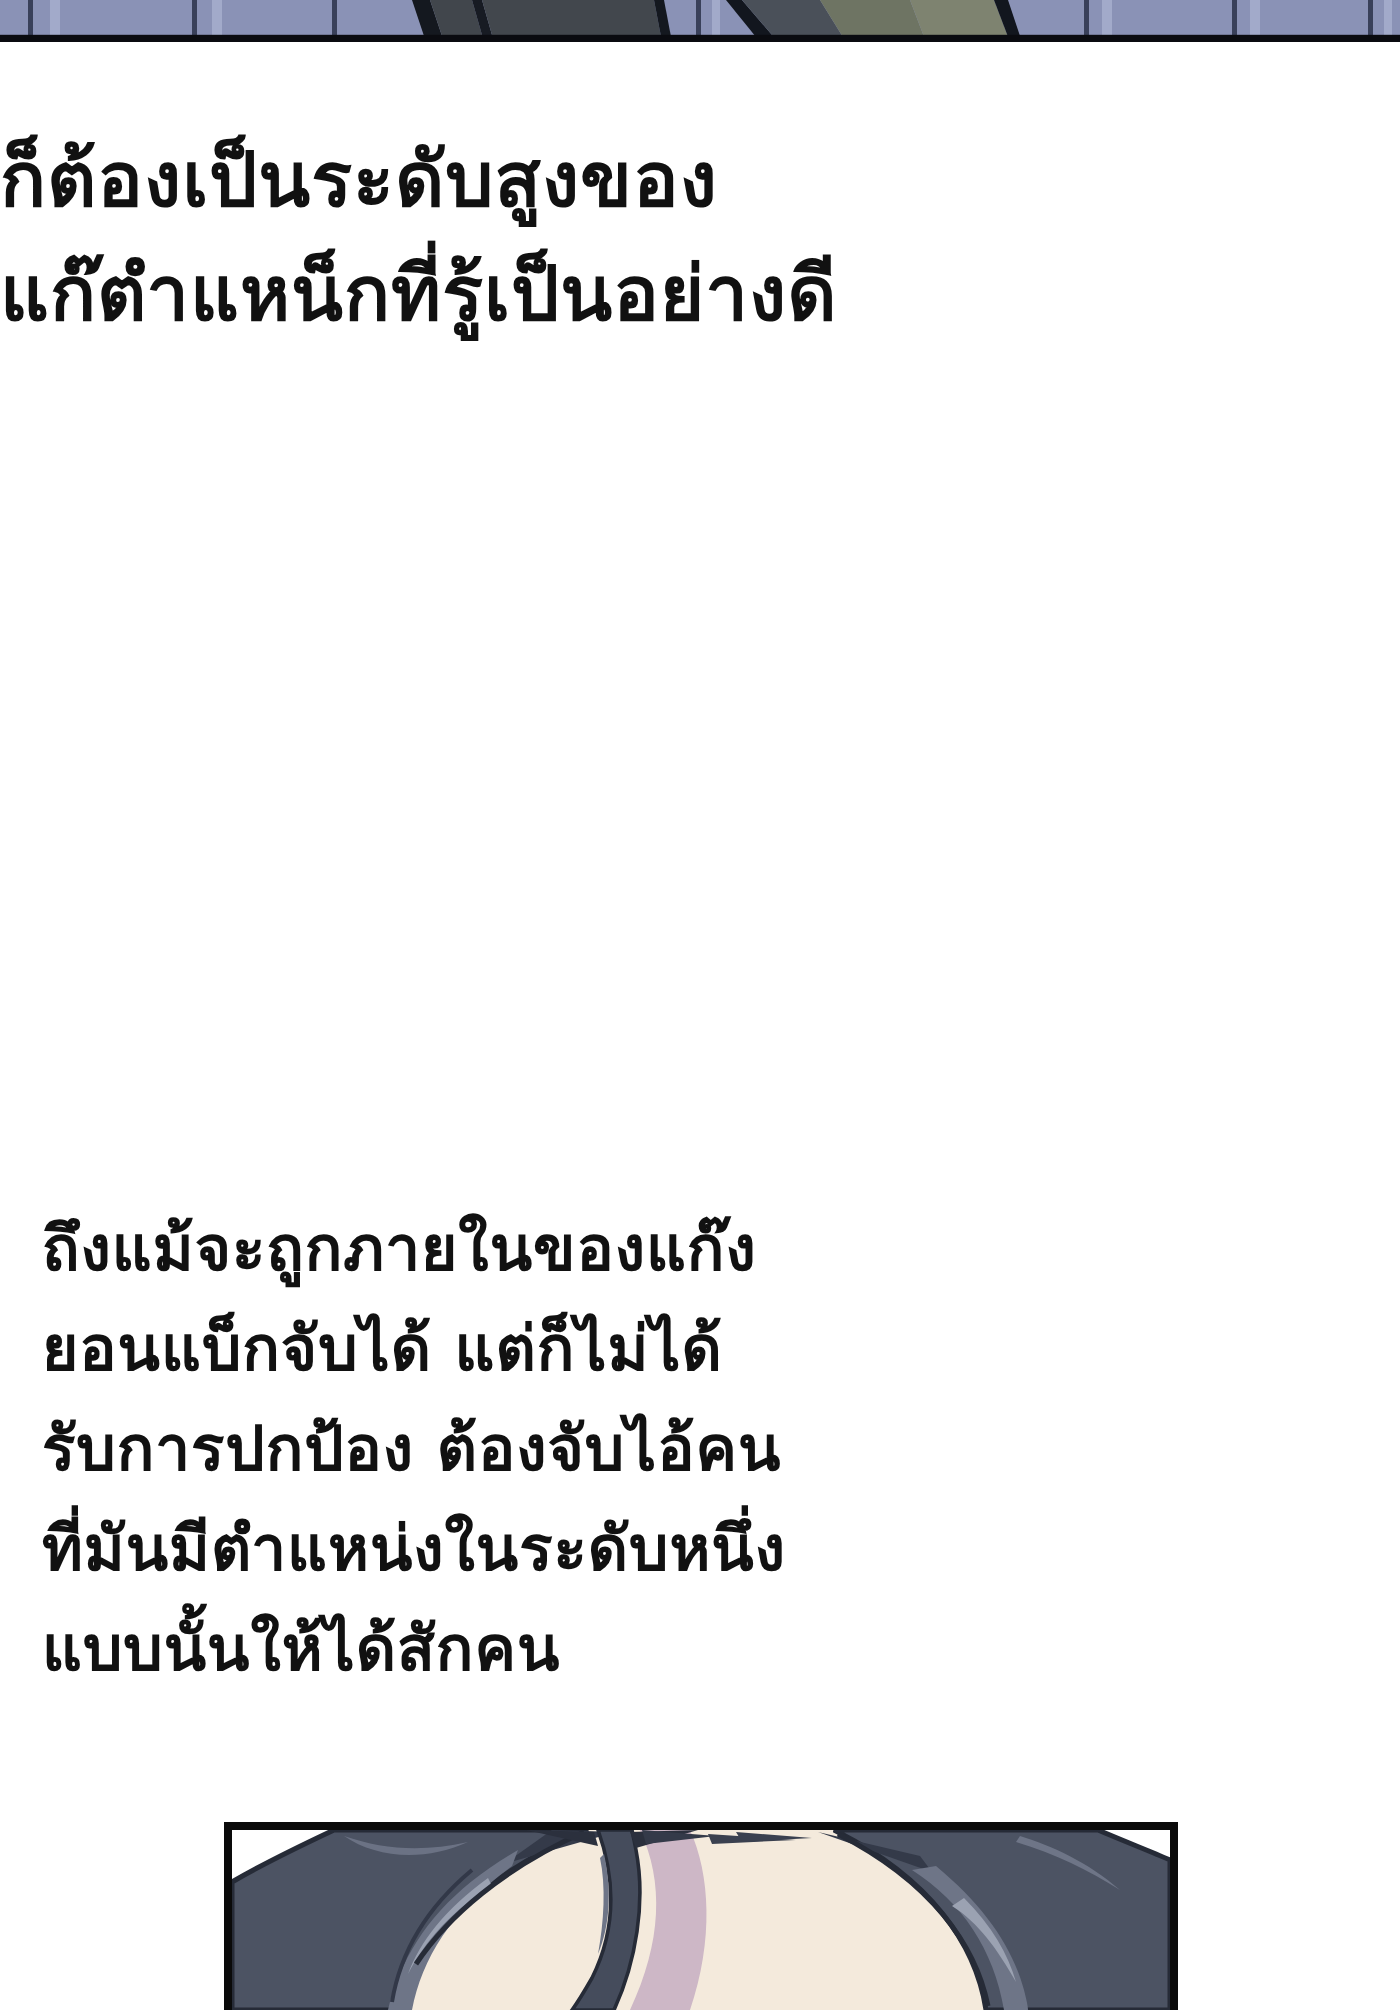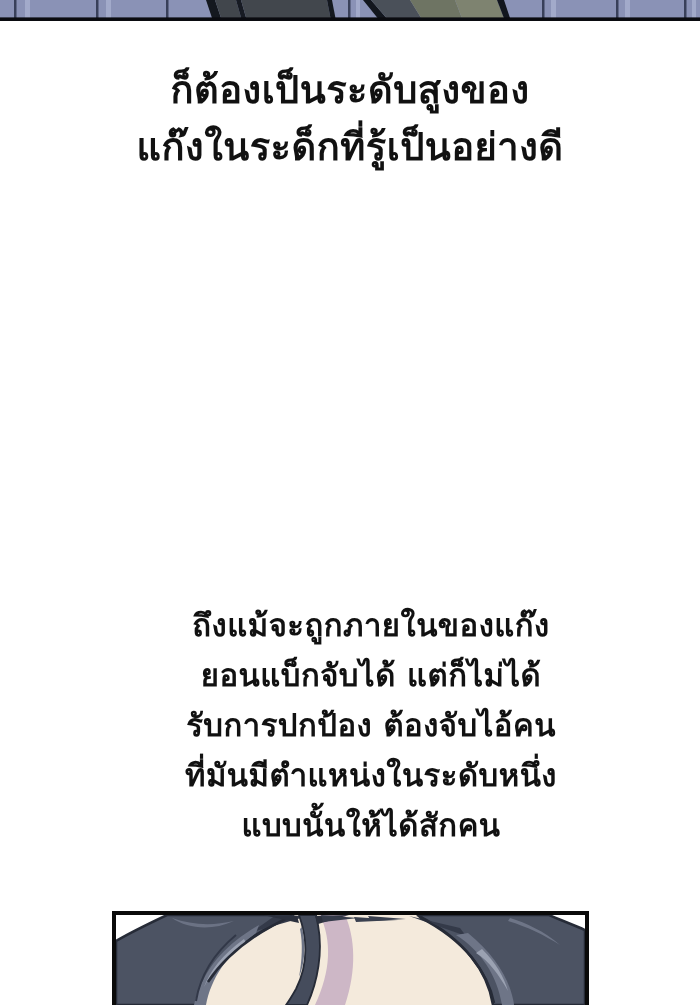--- a/index.html
+++ b/index.html
@@ -15,21 +15,20 @@
   
   .panel-top {
     position: absolute; left: 0; top: 0;
     width: 700px; height: 21px;
   }
   .panel-top svg { display: block; }
 
   
   .narration {
     position: absolute; left: 0; right: 0;
-    text-align: center;
     color: #111111;
     font-weight: 600;
     letter-spacing: 0.5px;
   }
   .narration-1 {
     top: 62px;
     font-size: 38px;
     line-height: 57px;
   }
   .narration-2 {
@@ -93,21 +92,21 @@
         <path d="M 455,0 L 497,0 L 505,21 L 463,21 Z" fill="#7E8370"></path>
         <path d="M 497,0 L 504,0 L 511,21 L 505,21 Z" fill="#12161E"></path>
       </g>
 
       <rect x="0" y="17.4" width="700" height="3.6" fill="#0A0B10"></rect>
     </svg>
   </div>
 
   <div class="narration narration-1">
     <div class="line">ก็ต้องเป็นระดับสูงของ</div>
-    <div class="line">แก๊งในระด็กที่รู้เป็นอย่างดี</div>
+    <div class="line">แก๊ตำแหน็กที่รู้เป็นอย่างดี</div>
   </div>
 
   <div class="narration narration-2">
     <div class="line">ถึงแม้จะถูกภายในของแก๊ง</div>
     <div class="line">ยอนแบ็กจับได้ แต่ก็ไม่ได้</div>
     <div class="line">รับการปกป้อง ต้องจับไอ้คน</div>
     <div class="line">ที่มันมีตำแหน่งในระดับหนึ่ง</div>
     <div class="line">แบบนั้นให้ได้สักคน</div>
   </div>
 

